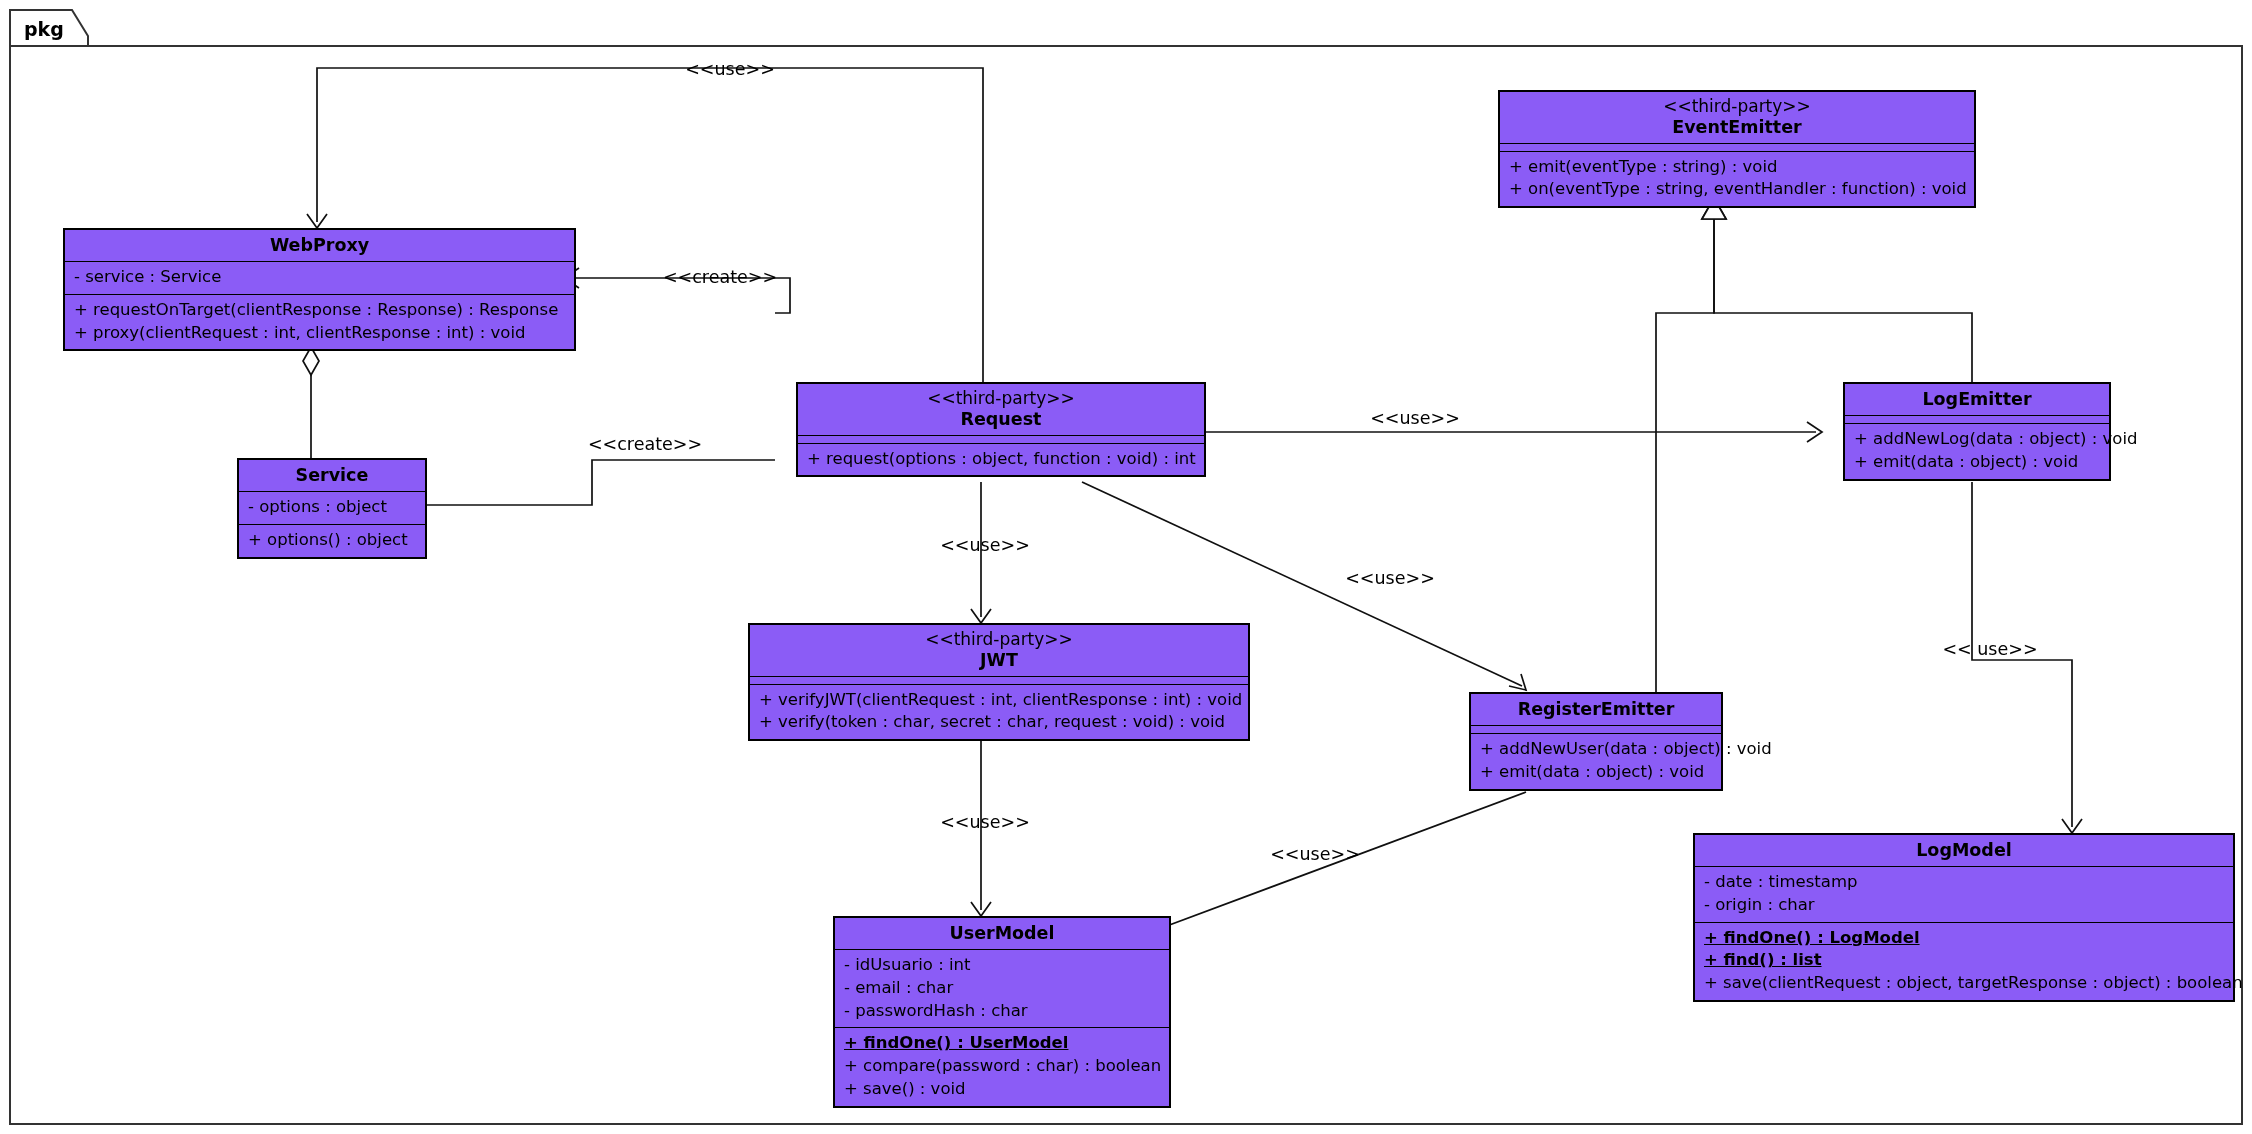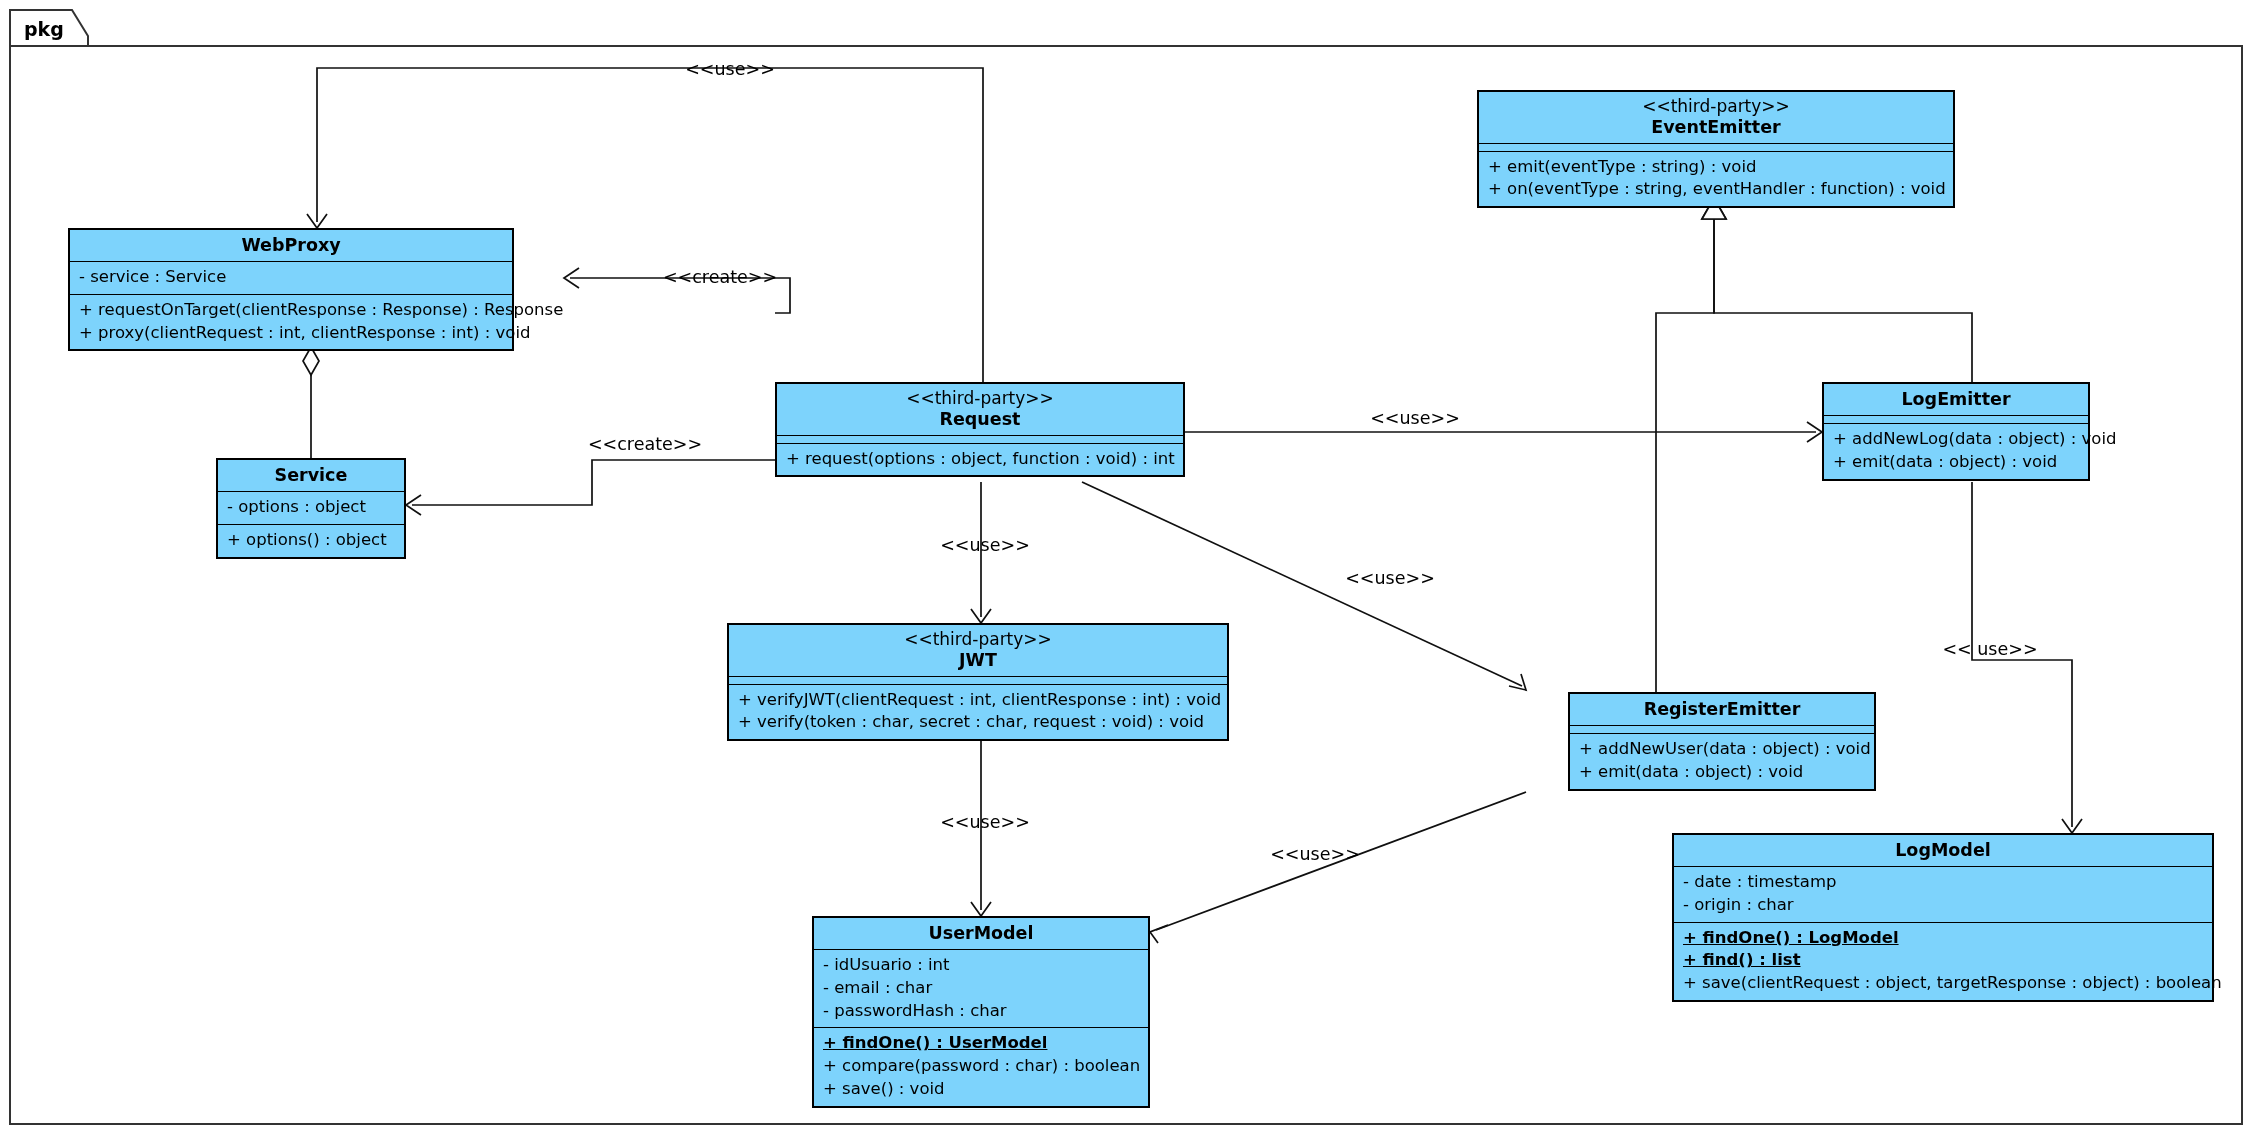--- a/index.html
+++ b/index.html
@@ -14,21 +14,21 @@
   .frame-label{font-size:19px;font-weight:bold;fill:#000000;
                font-family:"DejaVu Sans","Liberation Sans",sans-serif;}
 
   .edge{fill:none;stroke:#101010;stroke-width:1.7;}
   .edge-head{fill:none;stroke:#101010;stroke-width:1.7;}
   .edge-head-solid{fill:#ffffff;stroke:#101010;stroke-width:1.7;}
   .edge-label{font-size:17.5px;fill:#000000;
               font-family:"DejaVu Sans","Liberation Sans",sans-serif;}
 
   .cls-box{position:absolute;box-sizing:border-box;
-           background:#7dd3fc;border:2.2px solid #000000;}
+           background:#8b5cf6;border:2.2px solid #000000;margin-left:21px;}
   .cls-head{padding:5px 8px 6px 8px;text-align:center;line-height:1.15;}
   .cls-stereo{font-size:17px;color:#000000;display:block;}
   .cls-name{font-size:17.5px;font-weight:bold;color:#000000;display:block;}
   .cls-sep{height:0;border-top:1.6px solid #000000;}
   .cls-compartment{padding:4px 18px 5px 9px;}
   .cls-compartment.empty{padding:0;height:7px;}
   .cls-line{font-size:16.5px;color:#000000;line-height:1.38;white-space:nowrap;}
   .cls-line.static{text-decoration:underline;font-weight:bold;}
 </style>
 </head>
@@ -96,21 +96,21 @@
         <path d="M 1714 198 L 1702 219 L 1726 219 Z" class="edge-head-solid"></path>
       </g>
       <g>
         <path d="M 1972 482 L 1972 660 L 2072 660 L 2072 827" class="edge"></path>
         <path d="M 2062 819 L 2072 833 L 2082 819" class="edge-head"></path>
         <text x="1990" y="655" class="edge-label" text-anchor="middle">&lt;&lt; use&gt;&gt;</text>
       </g>
     </svg>
 
   <div id="class-layer">
-      <div class="cls-box" style="left: 68px; top: 228px; width: 446px;">
+      <div class="cls-box" style="left: 42px; top: 228px; width: 513px;">
         <div class="cls-head">
           <span class="cls-name">WebProxy</span>
         </div>
         <div class="cls-sep"></div>
         <div class="cls-compartment">
           <div class="cls-line">- service : Service</div>
         </div>
         <div class="cls-sep"></div>
         <div class="cls-compartment">
           <div class="cls-line">+ requestOnTarget(clientResponse : Response) : Response</div>
@@ -173,21 +173,21 @@
           <span class="cls-name">JWT</span>
         </div>
         <div class="cls-sep"></div>
         <div class="cls-compartment empty"></div>
         <div class="cls-sep"></div>
         <div class="cls-compartment">
           <div class="cls-line">+ verifyJWT(clientRequest : int, clientResponse : int) : void</div>
           <div class="cls-line">+ verify(token : char, secret : char, request : void) : void</div>
         </div>
       </div>
-      <div class="cls-box" style="left: 1568px; top: 692px; width: 308px;">
+      <div class="cls-box" style="left: 1448px; top: 692px; width: 254px;">
         <div class="cls-head">
           <span class="cls-name">RegisterEmitter</span>
         </div>
         <div class="cls-sep"></div>
         <div class="cls-compartment empty"></div>
         <div class="cls-sep"></div>
         <div class="cls-compartment">
           <div class="cls-line">+ addNewUser(data : object) : void</div>
           <div class="cls-line">+ emit(data : object) : void</div>
         </div>

